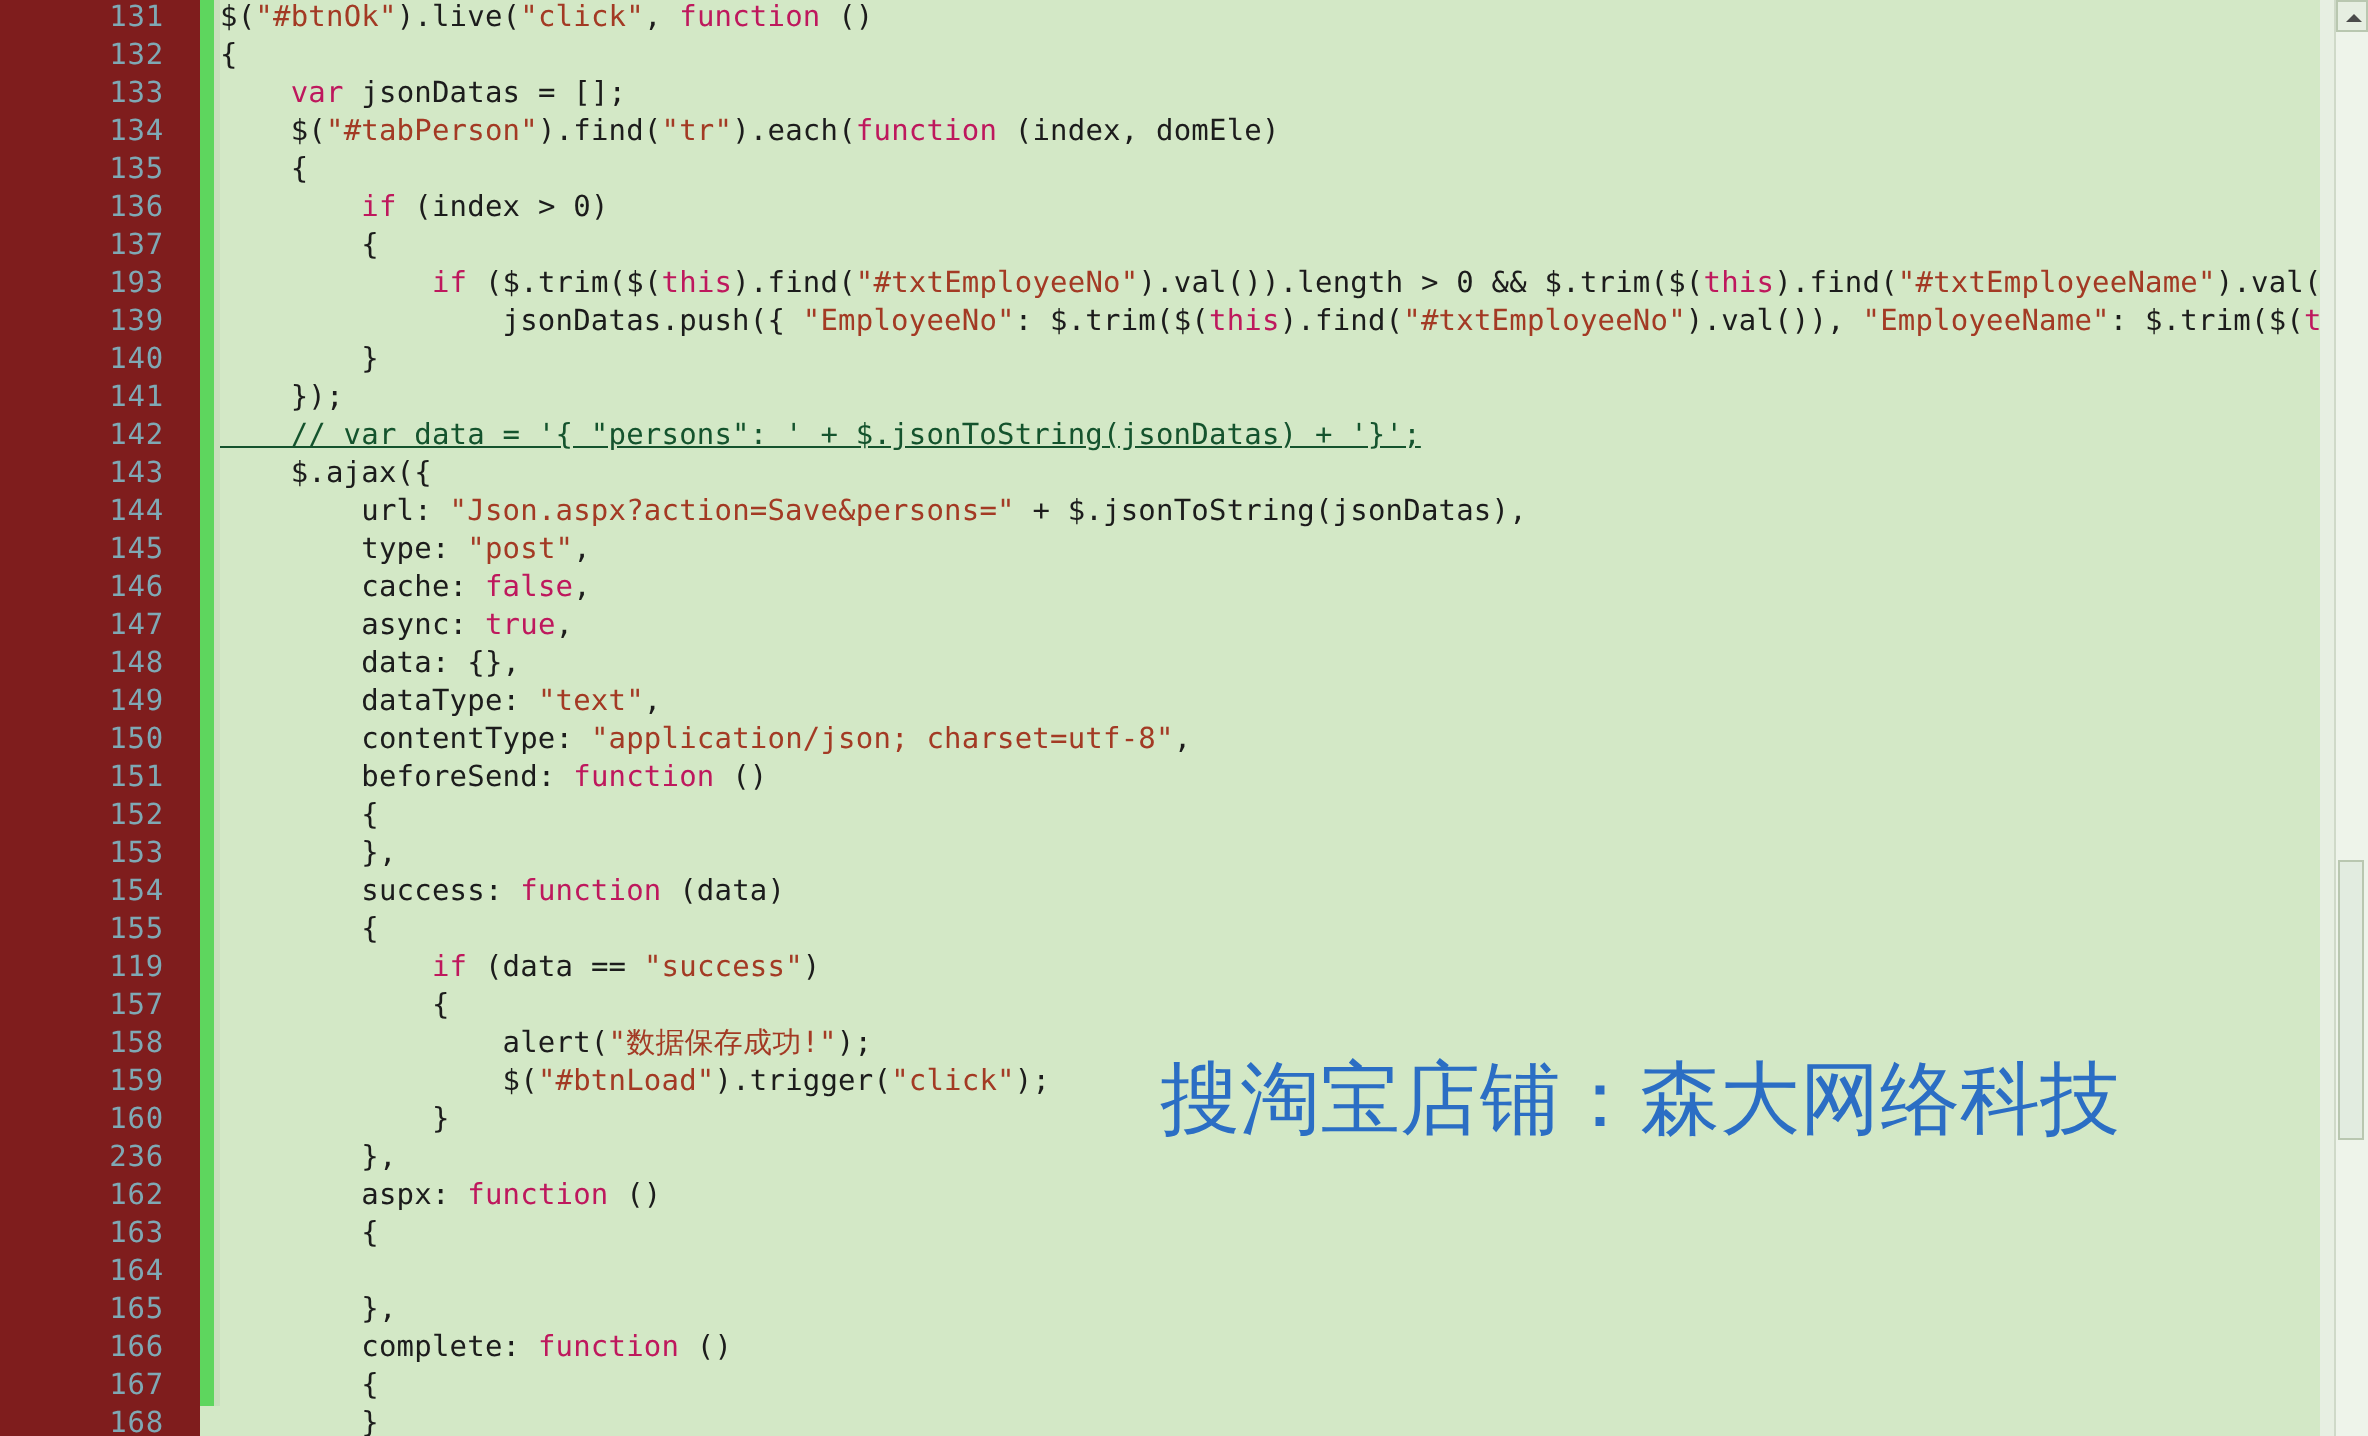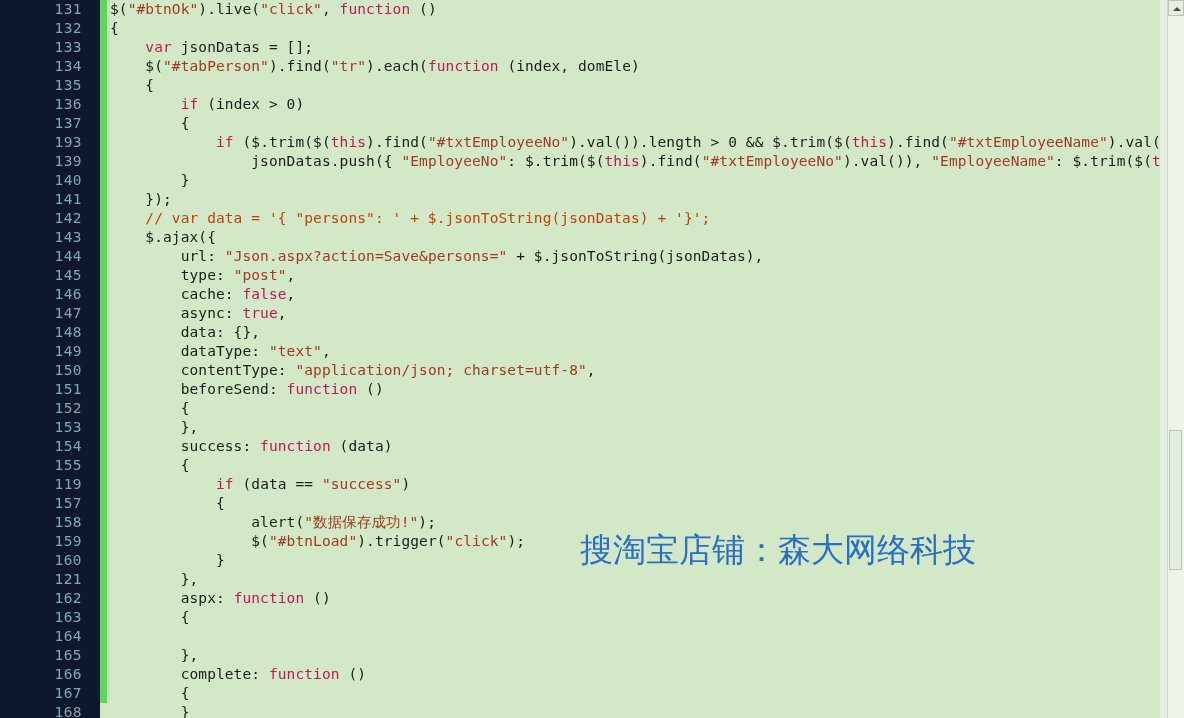--- a/index.html
+++ b/index.html
@@ -23,21 +23,21 @@
     overflow: hidden;
   }
 
   
   #gutter {
     position: absolute;
     left: 0;
     top: 0;
     width: 100px;
     height: 718px;
-    background: #0f172a;
+    background: #7f1d1d;
     z-index: 2;
   }
   #gutter-numbers {
     position: absolute;
     left: 0;
     top: 0;
     width: 92px;
   }
   .ln {
     height: 19px;
@@ -91,35 +91,35 @@
     font-family: "DejaVu Sans Mono", monospace;
     font-size: 14.5px;
     color: #1c1c1c;
     white-space: pre;
     letter-spacing: 0.1px;
   }
 
   
   .tok-str  { color: #a33a24; }
   .tok-kw   { color: #be185d; }
-  .tok-com  { color: #c2410c; }
+  .tok-com  { color: #14532d; text-decoration: underline; }
   .tok-pln  { color: #1c1c1c; }
 
   
   #watermark {
     position: absolute;
     left: 580px;
     top: 528px;
     z-index: 6;
     pointer-events: none;
     text-align: left;
   }
   #watermark-cn {
     font-family: "DejaVu Sans", sans-serif;
-    font-size: 33px;
+    font-size: 40px;
     color: #2b6ec4;
     line-height: 44px;
     white-space: pre;
   }
   #watermark-url {
     font-family: "DejaVu Sans", sans-serif;
     font-size: 32px;
     color: #2b6ec4;
     line-height: 42px;
     white-space: pre;
@@ -212,21 +212,21 @@
         <div class="ln">151</div>
         <div class="ln">152</div>
         <div class="ln">153</div>
         <div class="ln">154</div>
         <div class="ln">155</div>
         <div class="ln">119</div>
         <div class="ln">157</div>
         <div class="ln">158</div>
         <div class="ln">159</div>
         <div class="ln">160</div>
-        <div class="ln">121</div>
+        <div class="ln">236</div>
         <div class="ln">162</div>
         <div class="ln">163</div>
         <div class="ln">164</div>
         <div class="ln">165</div>
         <div class="ln">166</div>
         <div class="ln">167</div>
         <div class="ln">168</div>
       </div>
   </div>
 

